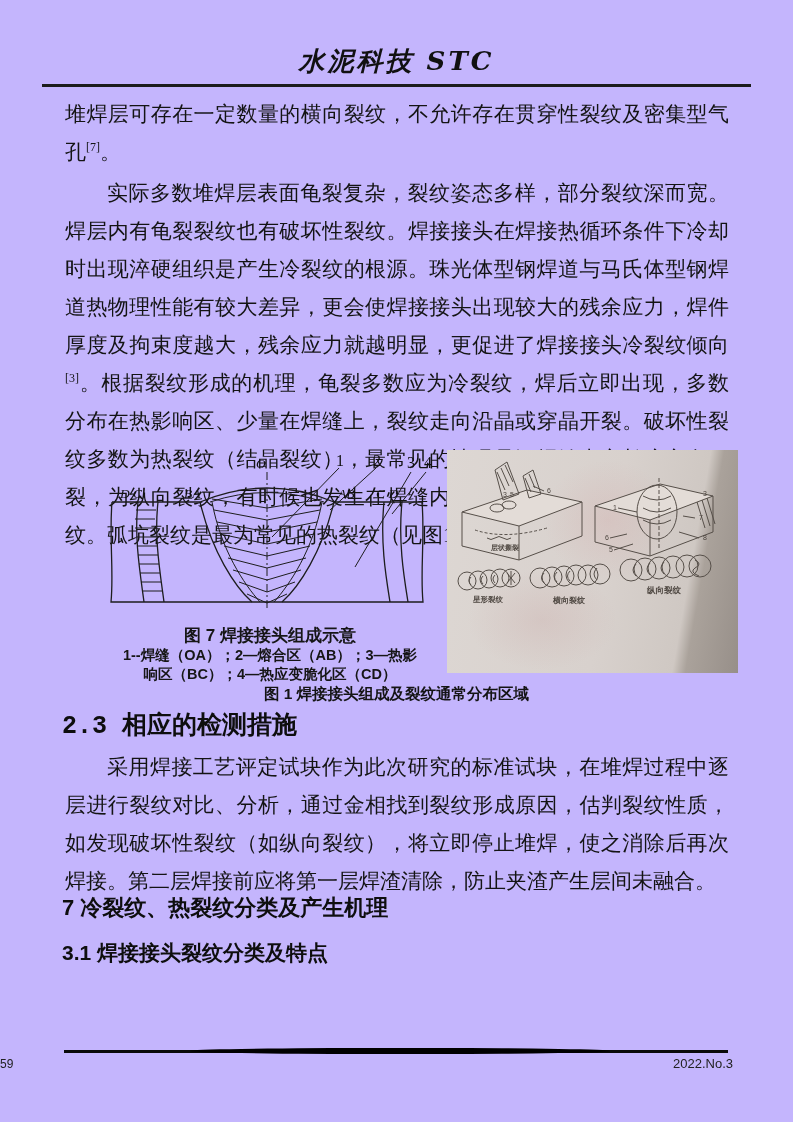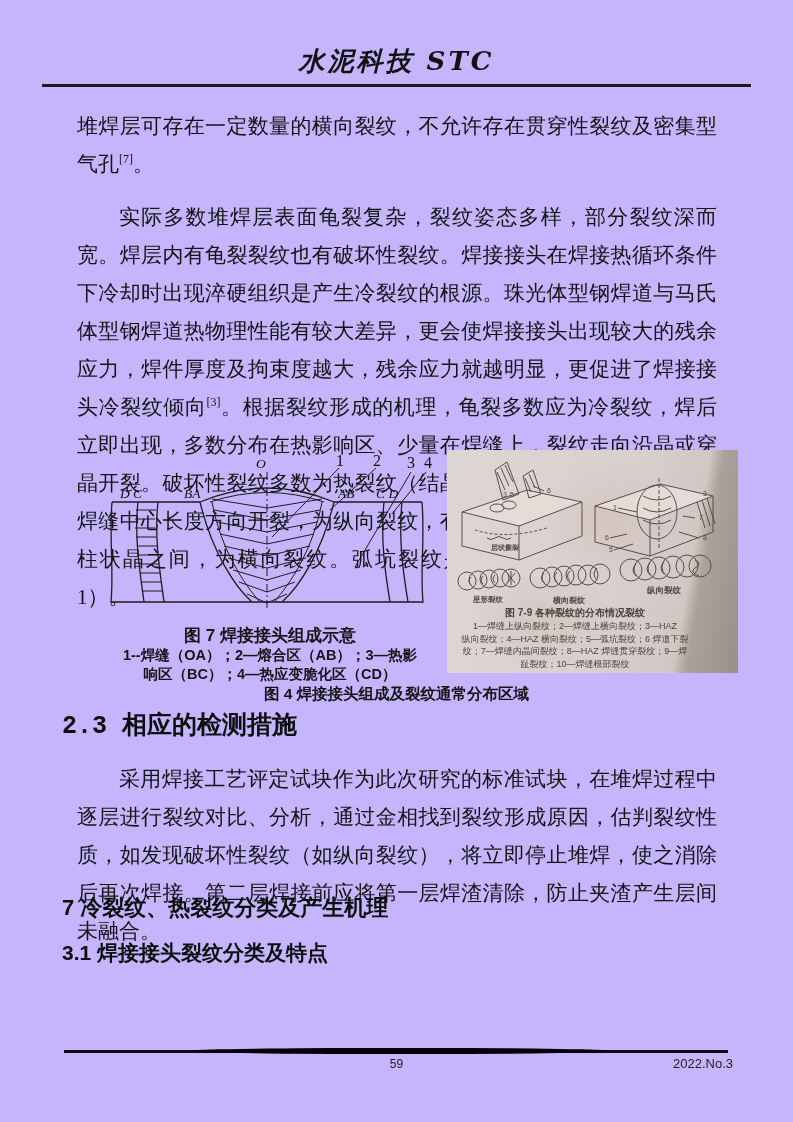--- a/index.html
+++ b/index.html
@@ -4,21 +4,21 @@
 <style>
   html,body{margin:0;padding:0;background:#ffffff;}
   .page{position:relative;width:793px;height:1122px;background:#c4b5fd;overflow:hidden;
         font-family:"Liberation Serif","DejaVu Serif",serif;color:#141414;}
   .journal-title{position:absolute;top:44px;left:0;right:0;text-align:center;
         font-family:"DejaVu Serif","Liberation Serif",serif;font-style:italic;font-weight:bold;
         font-size:26px;letter-spacing:3px;color:#111;}
   .header-rule{position:absolute;top:84px;left:42px;right:42px;height:3px;background:#1c1c1c;}
   .body-text{position:absolute;left:62px;width:670px;font-size:21px;line-height:38px;
         text-align:justify;color:#141414;}
-  .body-text p{margin:15px;}
+  .body-text p{margin:3px;}
   .indent{text-indent:42px;}
   sup{font-size:12px;line-height:0;}
   .block1{top:92px;}
   .figrow{position:absolute;top:450px;left:0;width:793px;height:228px;}
   
   .fig7{position:absolute;left:100px;top:2px;width:340px;}
   .fig7 svg{display:block;}
   .fig7-caption{text-align:center;font-family:"Liberation Sans","DejaVu Sans",sans-serif;
         font-weight:bold;color:#161616;margin-top:13px;}
   .fig7-caption .t{font-size:17px;line-height:21px;}
@@ -49,21 +49,21 @@
   .h-sec{position:absolute;left:62px;font-family:"Liberation Sans","DejaVu Sans",sans-serif;
         font-weight:bold;color:#0e0e0e;margin:0;}
   .h23{top:708px;font-size:25px;font-family:Liberation Mono, monospace;}
   .h3{top:893px;font-size:22px;}
   .h31{top:939px;font-size:21px;}
   .p3{top:745px;}
   .p4{top:972px;}
   .footer-rule{position:absolute;top:1050px;left:64px;width:664px;height:3px;background:#0a0a0a;}
   .footer-bulge{position:absolute;top:1048px;left:190px;width:420px;height:6px;background:#000;
         border-radius:50%/60%;}
-  .page-number{position:absolute;top:1057px;left:0;right:0;text-align:center;
+  .page-number{position:absolute;top:1057px;left:0;right:0;
         font-family:"Liberation Sans","DejaVu Sans",sans-serif;font-size:12px;color:#222;}
   .issue{position:absolute;top:1056px;right:60px;
         font-family:"Liberation Sans","DejaVu Sans",sans-serif;font-size:13px;color:#222;}
 </style>
 </head>
 <body>
 
 <div class="page">
 
   <div class="journal-title">水泥科技 STC</div>
@@ -176,31 +176,24 @@
           <circle class="photo-ink" cx="184" cy="120" r="11"></circle>
             <circle class="photo-ink" cx="198" cy="119" r="11"></circle>
             <circle class="photo-ink" cx="212" cy="118" r="11"></circle>
             <circle class="photo-ink" cx="226" cy="117" r="11"></circle>
             <circle class="photo-ink" cx="240" cy="116" r="11"></circle>
             <circle class="photo-ink" cx="253" cy="116" r="11"></circle>
           <path class="photo-ink" d="M189,114 q-6,6 0,12 M203,113 q-6,6 0,12 M217,112 q-6,6 0,12 M248,110 q8,4 0,8 q-6,4 4,8"></path>
         </g>
         <text class="photo-label" font-size="8.5" x="200" y="143">纵向裂纹</text>
       </svg>
-      <div class="photo-caption">
-        <div class="t">图 7-9  各种裂纹的分布情况裂纹</div>
-        <div class="l">1—焊缝上纵向裂纹；2—焊缝上横向裂纹；3—HAZ</div>
-        <div class="l">纵向裂纹；4—HAZ 横向裂纹；5—弧坑裂纹；6 焊道下裂</div>
-        <div class="l">纹；7—焊缝内晶间裂纹；8—HAZ 焊缝贯穿裂纹；9—焊</div>
-        <div class="l">趾裂纹；10—焊缝根部裂纹</div>
-      </div>
     </div>
   </div>
 
-  <div class="fig1-caption">图 4 焊接接头组成及裂纹通常分布区域</div>
+  <div class="fig1-caption">图 1 焊接接头组成及裂纹通常分布区域</div>
 
   <h2 class="h-sec h23">2.3 相应的检测措施</h2>
 
   <div class="body-text p3">
     <p class="indent">采用焊接工艺评定试块作为此次研究的标准试块，在堆焊过程中逐层进行裂纹对比、分析，通过金相找到裂纹形成原因，估判裂纹性质，如发现破坏性裂纹（如纵向裂纹），将立即停止堆焊，使之消除后再次焊接。第二层焊接前应将第一层焊渣清除，防止夹渣产生层间未融合。</p>
   </div>
 
   <h1 class="h-sec h3">7  冷裂纹、热裂纹分类及产生机理</h1>
   <h2 class="h-sec h31">3.1 焊接接头裂纹分类及特点</h2>
 

